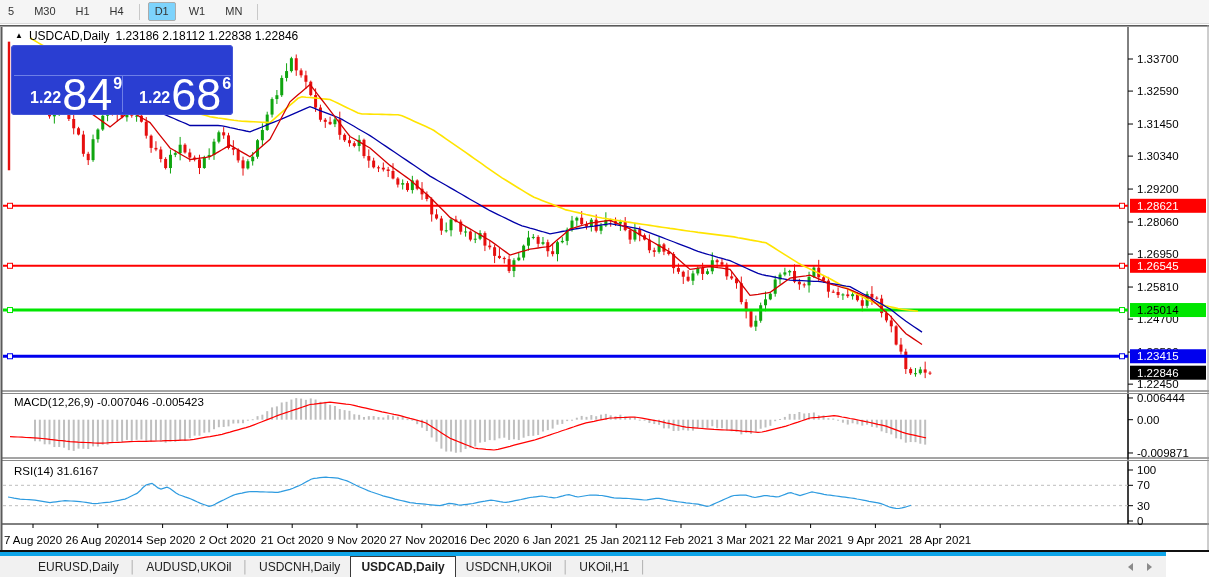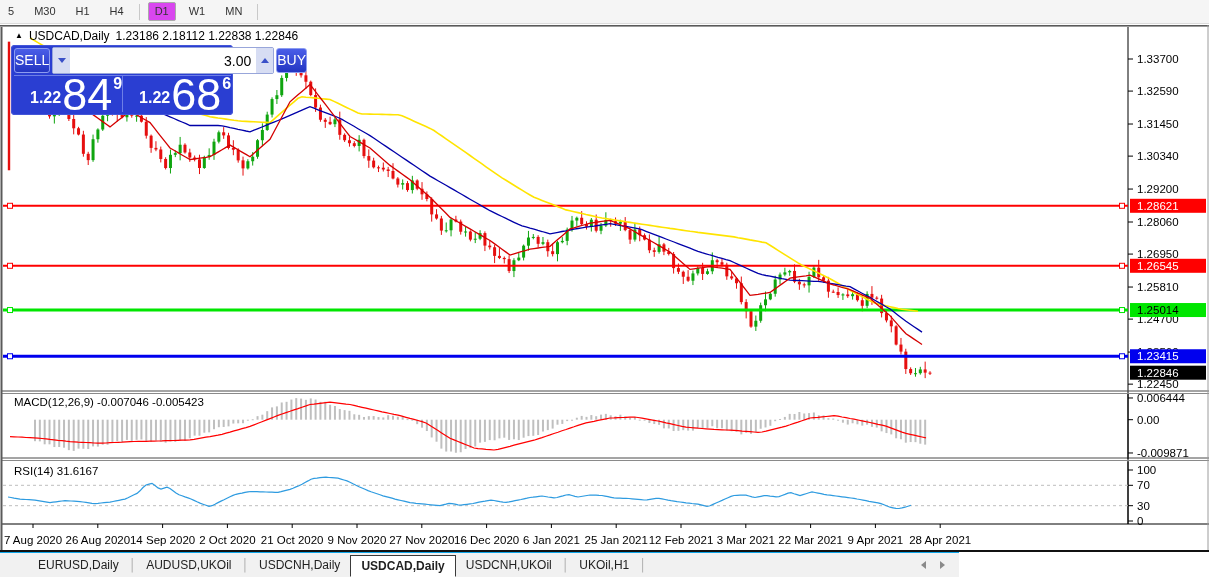--- a/index.html
+++ b/index.html
@@ -5,21 +5,21 @@
   html,body{margin:0;padding:0;background:#ffffff;width:1209px;height:577px;overflow:hidden;
     font-family:"Liberation Sans", sans-serif;}
   #screen{position:relative;width:1209px;height:577px;background:#fff;}
   #chart-svg{position:absolute;left:0;top:0;z-index:1;}
   
   #toolbar{position:absolute;left:0;top:0;width:1209px;height:23px;background:#f5f5f5;
     border-bottom:1px solid #dcdcdc;display:flex;align-items:center;z-index:3;}
   .tf-btn{font-size:11px;color:#333;padding:2px 6px;margin:0 3px;border:1px solid transparent;
     border-radius:2px;cursor:default;line-height:13px;}
   .tf-btn.first{margin-left:1px;}
-  .tf-btn.active{background:#d946ef;border-color:#ababab;}
+  .tf-btn.active{background:#7dd3fc;border-color:#ababab;}
   .tf-sep{width:1px;height:16px;background:#c9c9c9;margin:0 5px;}
   
   #title{position:absolute;left:15px;top:29px;z-index:3;font-size:12px;color:#000;
     display:flex;align-items:center;gap:6px;white-space:nowrap;}
   #title .tri{font-size:8px;line-height:8px;}
   
   #trade-panel{position:absolute;left:11px;top:45px;width:222px;height:70px;z-index:3;
     background:#2a3ed2;border-radius:4px;box-shadow:inset 0 0 0 1px #4456d8;padding:0;}
   .tp-row1{position:absolute;left:3px;top:3px;right:3px;height:25px;display:flex;}
   .tp-btn{background:linear-gradient(#4a5ee8,#2335c2);border:1px solid #8c9cf0;border-radius:3px;
@@ -36,22 +36,22 @@
   .tri-down{width:0;height:0;border-left:4px solid transparent;border-right:4px solid transparent;
     border-top:5px solid #3a50c8;}
   .tp-row2{position:absolute;left:3px;top:30px;right:3px;bottom:3px;display:flex;}
   .price-cell{flex:1;display:flex;align-items:flex-end;justify-content:center;color:#fff;
     border-top:1px solid #6d7fe6;padding-bottom:1px;}
   .price-cell.buy{border-left:1px solid #6d7fe6;}
   .pp{font-size:16px;font-weight:bold;margin:0 1px 4px 16px;}
   .pb{font-size:45px;line-height:33px;}
   .ps{font-size:16px;font-weight:bold;margin:0 0 18px 1px;}
   
-  #tabbar{position:absolute;left:0;top:552px;width:959px;height:25px;background:#f1f1f1;
-    display:flex;align-items:center;z-index:3;border-top:1px solid #0ea5e9;box-sizing:border-box;}
+  #tabbar{position:absolute;left:0;top:552px;width:1166px;height:25px;background:#f1f1f1;
+    display:flex;align-items:center;z-index:3;border-top:4px solid #0ea5e9;box-sizing:border-box;}
   #tabs{display:flex;align-items:center;margin-left:28px;height:100%;}
   .tab{font-size:12px;color:#222;padding:4px 10px;white-space:nowrap;cursor:default;}
   .tab.active{background:#fff;border:1px solid #3a3a3a;border-bottom:1px solid #fff;font-weight:bold;
     padding:3px 10px;margin-top:1px;}
   .tsep{color:#a8a8a8;font-size:12px;}
   .tab-arrows{position:absolute;right:14px;top:0;height:100%;display:flex;align-items:center;gap:14px;}
   .arr{width:0;height:0;cursor:default;}
   .arr.left{border-top:4px solid transparent;border-bottom:4px solid transparent;border-right:5px solid #8a8a8a;}
   .arr.right{border-top:4px solid transparent;border-bottom:4px solid transparent;border-left:5px solid #8a8a8a;}
 </style>
@@ -772,33 +772,20 @@
       <div class="tf-sep"></div>
     </div>
 
   <div id="title">
     <span class="tri">▲</span>
     <span>USDCAD,Daily</span>
     <span>1.23186 2.18112 1.22838 1.22846</span>
   </div>
 
   <div id="trade-panel">
-    <div class="tp-row1">
-      <div class="tp-btn tp-sell">SELL</div>
-      <div class="tp-spin">
-        <div class="sp-btn">
-          <span class="tri-down"></span>
-        </div>
-        <input class="sp-input" value="3.00" style="">
-        <div class="sp-btn">
-          <span class="tri-up"></span>
-        </div>
-      </div>
-      <div class="tp-btn tp-buy">BUY</div>
-    </div>
     <div class="tp-row2">
       <div class="price-cell">
         <span class="pp">1.22</span>
         <span class="pb">84</span>
         <span class="ps">9</span>
       </div>
       <div class="price-cell buy">
         <span class="pp">1.22</span>
         <span class="pb">68</span>
         <span class="ps">6</span>

